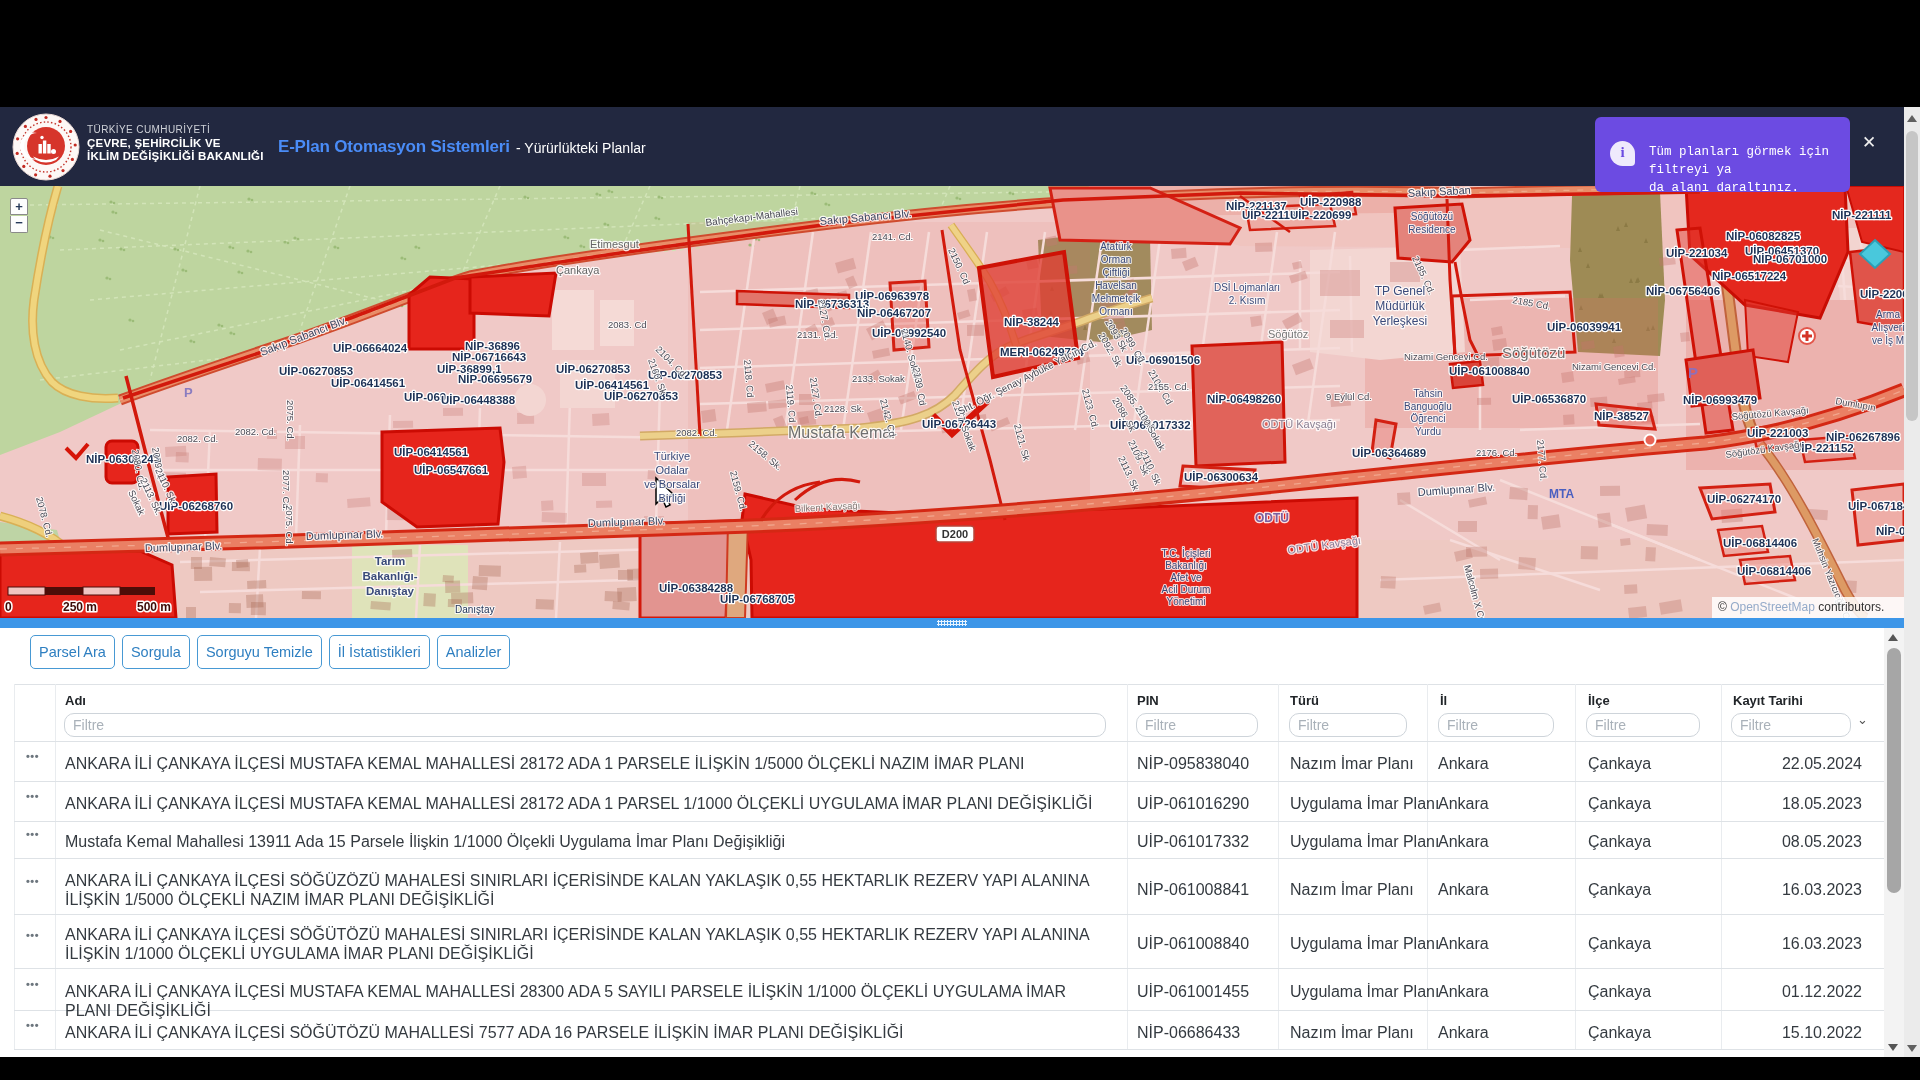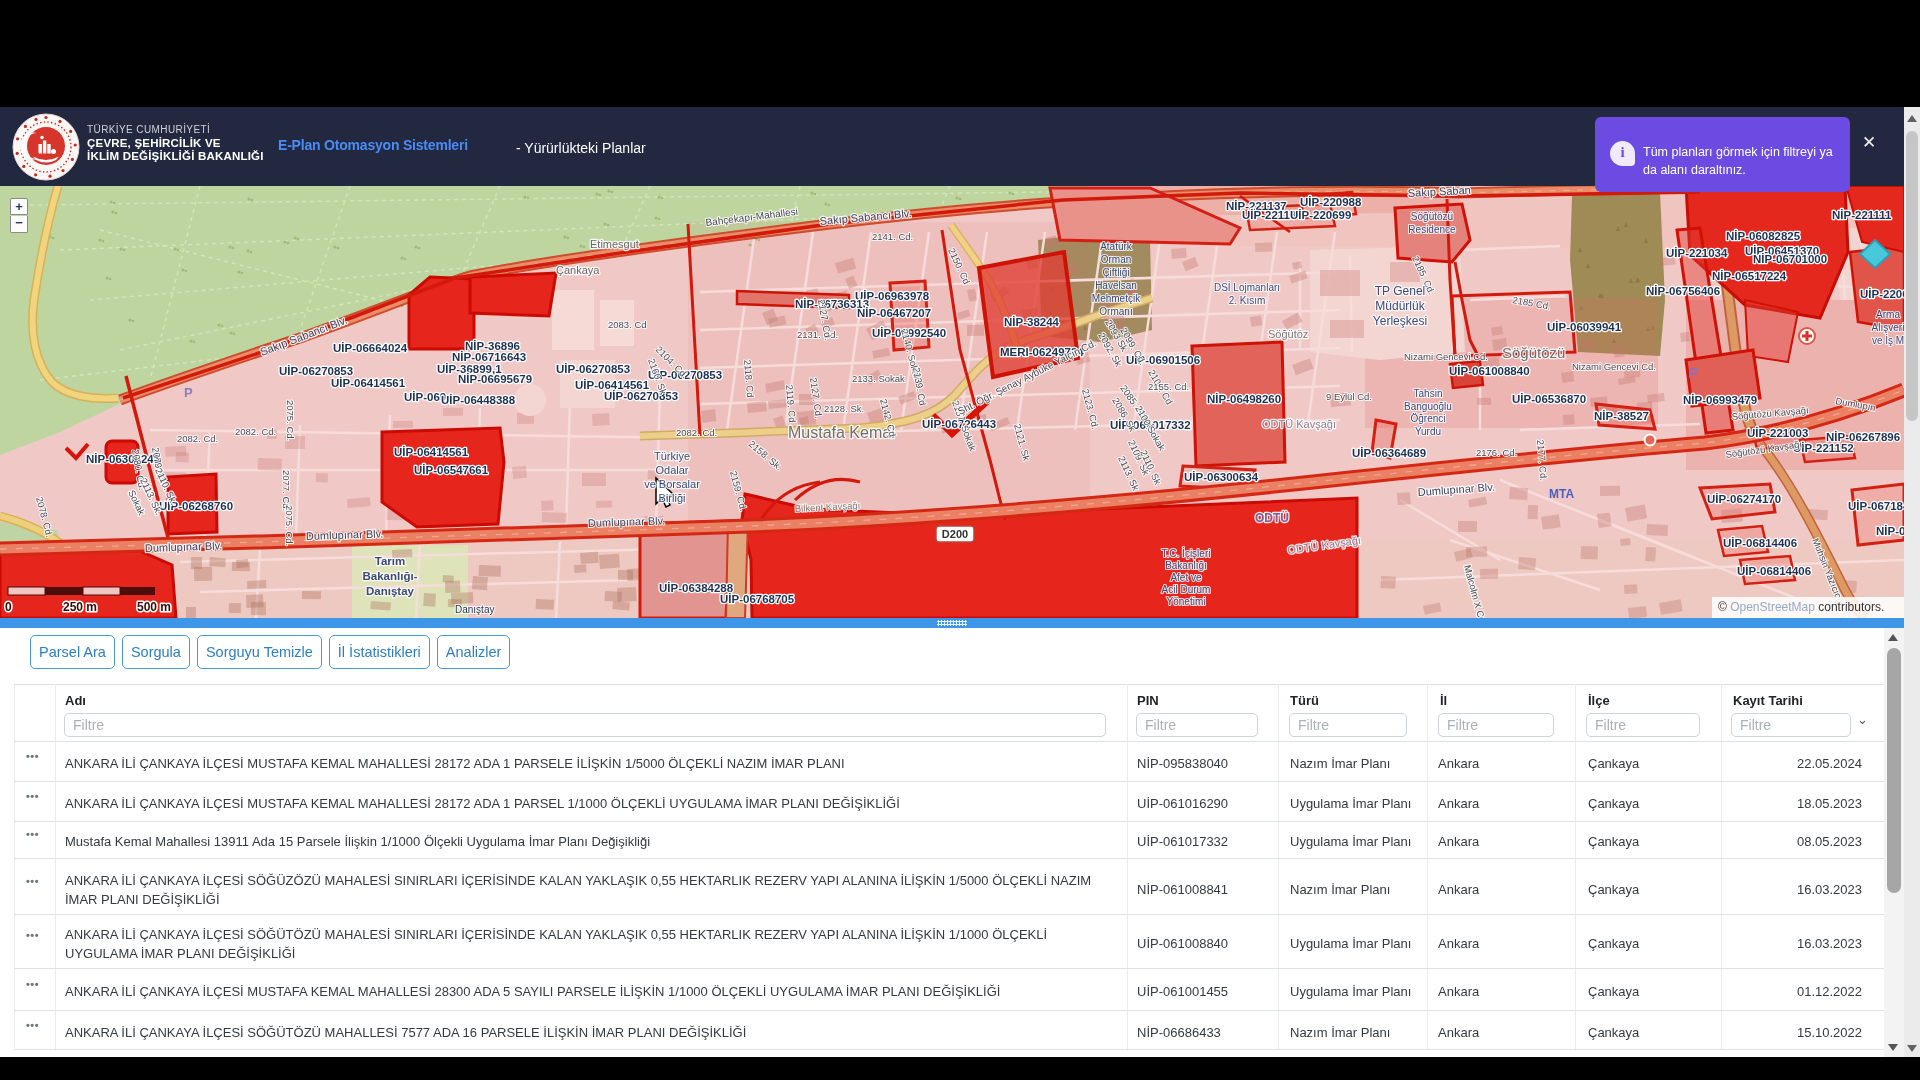--- a/index.html
+++ b/index.html
@@ -2,48 +2,48 @@
 <html><head>
 <meta charset="utf-8">
 <style>
   * { margin:0; padding:0; box-sizing:border-box; }
   html,body { width:1920px; height:1080px; overflow:hidden; background:#000; font-family:"Liberation Sans", sans-serif; }
   .hdr { position:absolute; left:0; top:107px; width:1904px; height:79px; background:#222840; }
   .logo { position:absolute; left:12px; top:113px; width:68px; height:68px; }
   .mintxt { position:absolute; left:87px; top:123px; color:#fff; line-height:13.5px; }
   .mintxt .l1 { color:#cfd2d8; font-size:10px; letter-spacing:.4px; font-weight:400; }
   .mintxt .l2 { font-size:11.5px; font-weight:bold; letter-spacing:.2px; }
-  .apptitle { position:absolute; left:278px; top:137px; color:#4a8cf7; font-size:14px; font-weight:bold; letter-spacing:-0.2px; }
+  .apptitle { position:absolute; left:278px; top:137px; color:#4a8cf7; font-size:17px; font-weight:bold; letter-spacing:-0.2px; }
   .appsub { position:absolute; left:516px; top:140px; color:#fff; font-size:14px; }
   .map { position:absolute; left:0; top:186px; width:1904px; height:432px; }
   .bluebar { position:absolute; left:0; top:618px; width:1904px; height:10px; background:#3d96e8; }
   .dots { position:absolute; left:937px; top:620px; width:30px; height:6px;
     background-image:radial-gradient(#e8f4ff 1px, transparent 1.2px); background-size:3px 3px; }
   .main { position:absolute; left:0; top:628px; width:1904px; height:429px; background:#fff; }
   .btn { display:inline-block; border:1px solid #4899d4; color:#2e7fc1; background:#fff; border-radius:5px;
      font-size:14.5px; height:34px; line-height:32px; padding:0 8px; margin-right:7px; }
   .btnrow { position:absolute; left:30px; top:7px; }
   .toast { position:absolute; left:1595px; top:117px; width:255px; height:75px; background:#6c4be2; border-radius:6px; }
   .toast .ic { position:absolute; left:15px; top:24px; width:25px; height:25px; background:#efeafc; border-radius:50% 50% 4px 50%; }
   .toast .ic span { position:absolute; left:0; right:0; top:3px; text-align:center; color:#6c4be2; font-size:15px; font-weight:bold; font-family:"Liberation Serif",serif; }
-  .toast .tx { position:absolute; left:48px; top:26px; width:210px; color:#fff; font-size:12.5px; line-height:18px; }
+  .toast .tx { position:absolute; left:54px; top:26px; width:210px; color:#fff; font-size:12.5px; line-height:18px;font-family:Liberation Mono, monospace; }
   .closex { position:absolute; left:1862px; top:132px; color:#eee; font-size:17px; }
   .footer { position:absolute; left:0; top:1057px; width:1920px; height:23px; background:#000; }
   
   .sb-win { position:absolute; left:1904px; top:107px; width:16px; height:950px; background:#ebebeb; }
   .sb-win .thumb { position:absolute; left:2px; top:24px; width:12px; height:290px; background:#c6c6c6; border-radius:6px; }
   .sb-tbl { position:absolute; left:1884px; top:628px; width:20px; height:429px; background:#f3f3f3; }
   .sb-tbl .thumb { position:absolute; left:3px; top:20px; width:14px; height:245px; background:#a6a6a6; border-radius:7px; }
   .arr { position:absolute; width:0; height:0; }
   .tline { position:absolute; background:#dee2e6; }
   .vline { position:absolute; background:#e9ecef; }
   .th { position:absolute; font-size:13px; font-weight:bold; color:#212529; }
-  .flt { position:absolute; height:24px; border:1px solid #ced4da; border-radius:5px; background:#fff;
+  .flt { position:absolute; height:24px; border:1px solid #ced4da; border-radius:10px; background:#fff;
      color:#a9b1b9; font-size:14px; line-height:22px; padding-left:8px; }
-  .cell { position:absolute; font-size:13px; color:#343a40; line-height:19px; }
+  .cell { position:absolute; font-size:16px; color:#343a40; line-height:19px; }
   .dotsbtn { position:absolute; left:26px; color:#6c757d; font-size:11px; letter-spacing:0.5px; font-weight:bold; white-space:nowrap; }
 </style>
 </head>
 <body>
   <div class="hdr"></div>
   <svg class="logo" viewBox="0 0 68 68">
     <circle cx="34" cy="34" r="33" fill="#fdf8f6"></circle>
     <circle cx="34" cy="34" r="33" fill="none" stroke="#e9d8d4" stroke-width="1"></circle>
     <g fill="#c32b22">
       <g id="stars">

